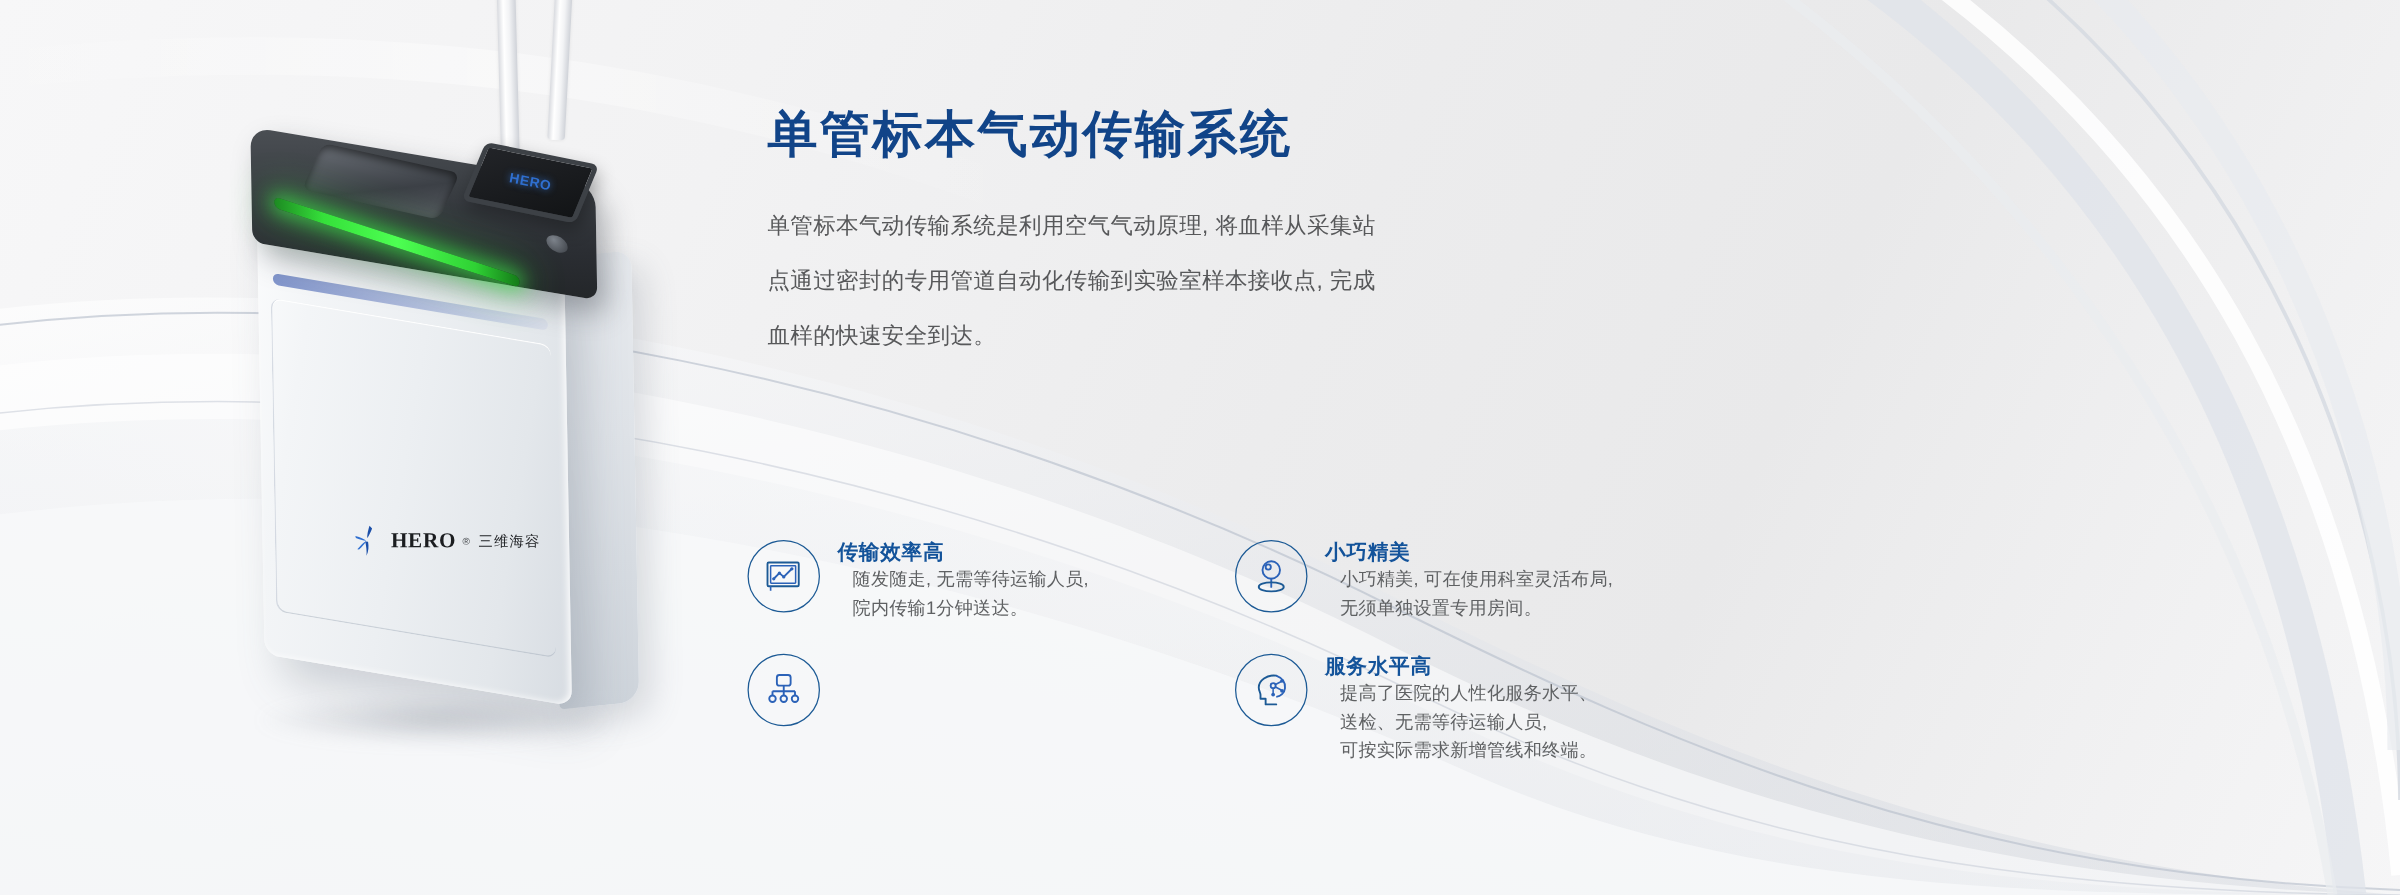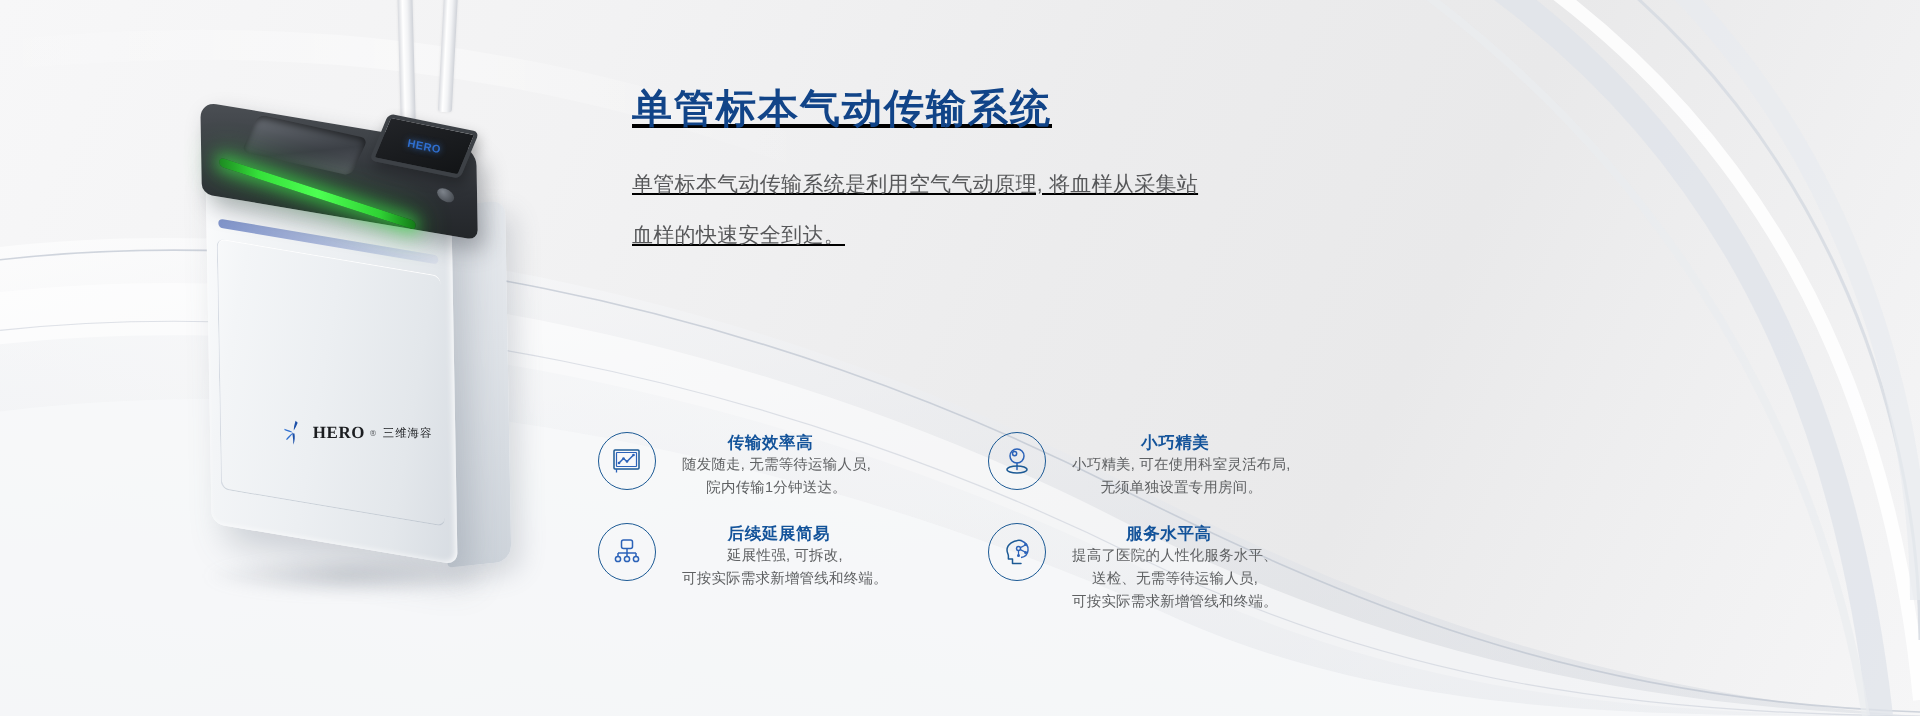--- a/index.html
+++ b/index.html
@@ -122,36 +122,35 @@
   .logo-cn { font-size: 11.5px; color:#1b1d20; letter-spacing: .9px; margin-left:2px; }
   .device-shadow {
     position:absolute; left: 52px; top: 556px; width: 290px; height: 40px;
     background: radial-gradient(ellipse at center, rgba(120,128,140,.34), rgba(120,128,140,0) 70%);
     filter: blur(6px);
   }
 
   
   .content {
     position: absolute;
-    left: 632px; top: 84px;
+    left: 614px; top: 84px;
     width: 720px;
-    text-decoration: underline;
   }
   .title {
     font-size: 40px;
     font-weight: bold;
     letter-spacing: 2px;
     color: #114488;
     line-height: 1.2;
     white-space: nowrap;
   }
   .desc {
     margin-top: 26px;
     width: 660px;
-    font-size: 21px;
+    font-size: 18px;
     line-height: 2.45;
     color: #57585a;
     letter-spacing: .3px;
   }
 
   .features {
     position:absolute;
     left: 598px; top: 430px;
     width: 700px;
     display: grid;
@@ -161,21 +160,21 @@
   }
   .feature { display: flex; align-items: flex-start; gap: 14px; }
   .f-icon {
     flex: 0 0 auto;
     width: 58px; height: 58px;
     border: 1.6px solid #1c5a95;
     border-radius: 50%;
     display:flex; align-items:center; justify-content:center;
     margin-top: 2px;
   }
-  .f-body { padding-top: 1px; text-align: center; }
+  .f-body { padding-top: 1px; }
   .f-title {
     font-size: 16.5px; font-weight: bold; color: #13539a;
     letter-spacing: .6px; line-height: 1.35;
   }
   .f-line {
     font-size: 14.5px; color: #5f6163; line-height: 1.58; letter-spacing: .2px;
     white-space: nowrap;
     margin-left: 12px;
   }
 </style>
@@ -255,20 +254,21 @@
         <div class="led-bar"></div>
         <div class="head-knob"></div>
       </div>
     </div>
   </div>
 
   <div class="content">
     <h1 class="title">单管标本气动传输系统</h1>
     <div class="desc">
       <div>单管标本气动传输系统是利用空气气动原理, 将血样从采集站</div>
+      <div>点通过密封的专用管道自动化传输到实验室样本接收点, 完成</div>
       <div>血样的快速安全到达。</div>
     </div>
   </div>
 
   <div class="features">
 
     <div class="feature">
       <div class="f-icon">
         <svg width="34" height="34" viewBox="0 0 34 34" fill="none" stroke="#1c5a95" stroke-width="1.5">
           <rect x="4" y="6" width="25" height="19" rx="1"></rect>
@@ -311,25 +311,20 @@
           <line x1="17" y1="13.5" x2="17" y2="18"></line>
           <line x1="8" y1="18" x2="26" y2="18"></line>
           <line x1="8" y1="18" x2="8" y2="21.5"></line>
           <line x1="17" y1="18" x2="17" y2="21.5"></line>
           <line x1="26" y1="18" x2="26" y2="21.5"></line>
           <circle cx="8" cy="24" r="2.6"></circle>
           <circle cx="17" cy="24" r="2.6"></circle>
           <circle cx="26" cy="24" r="2.6"></circle>
         </svg>
       </div>
-      <div class="f-body">
-        <div class="f-title">后续延展简易</div>
-        <div class="f-line">延展性强, 可拆改,</div>
-        <div class="f-line">可按实际需求新增管线和终端。</div>
-      </div>
     </div>
 
     <div class="feature">
       <div class="f-icon">
         <svg width="34" height="34" viewBox="0 0 34 34" fill="none" stroke="#1c5a95" stroke-width="1.5">
           <path d="M21 5.5 C 13.5 4.5 7 9.5 7 15 C 7 17.6 8.4 19 8.4 21 L 8.4 24 L 12.5 24 L 12.5 28.5 L 21 28.5" stroke-linecap="round" stroke-linejoin="round"></path>
           <path d="M21 5.5 C 26 7.5 28.5 11 28 15.5 C 27.6 19.5 24.5 22 21 22.5" stroke="#2b62b8" stroke-dasharray="0"></path>
           <circle cx="18.5" cy="13.5" r="2" stroke="#2b62b8"></circle>
           <line x1="20.4" y1="12.6" x2="25" y2="10.2" stroke="#2b62b8" stroke-width="1.2"></line>
           <line x1="20.4" y1="14.6" x2="25" y2="17" stroke="#2b62b8" stroke-width="1.2"></line>

